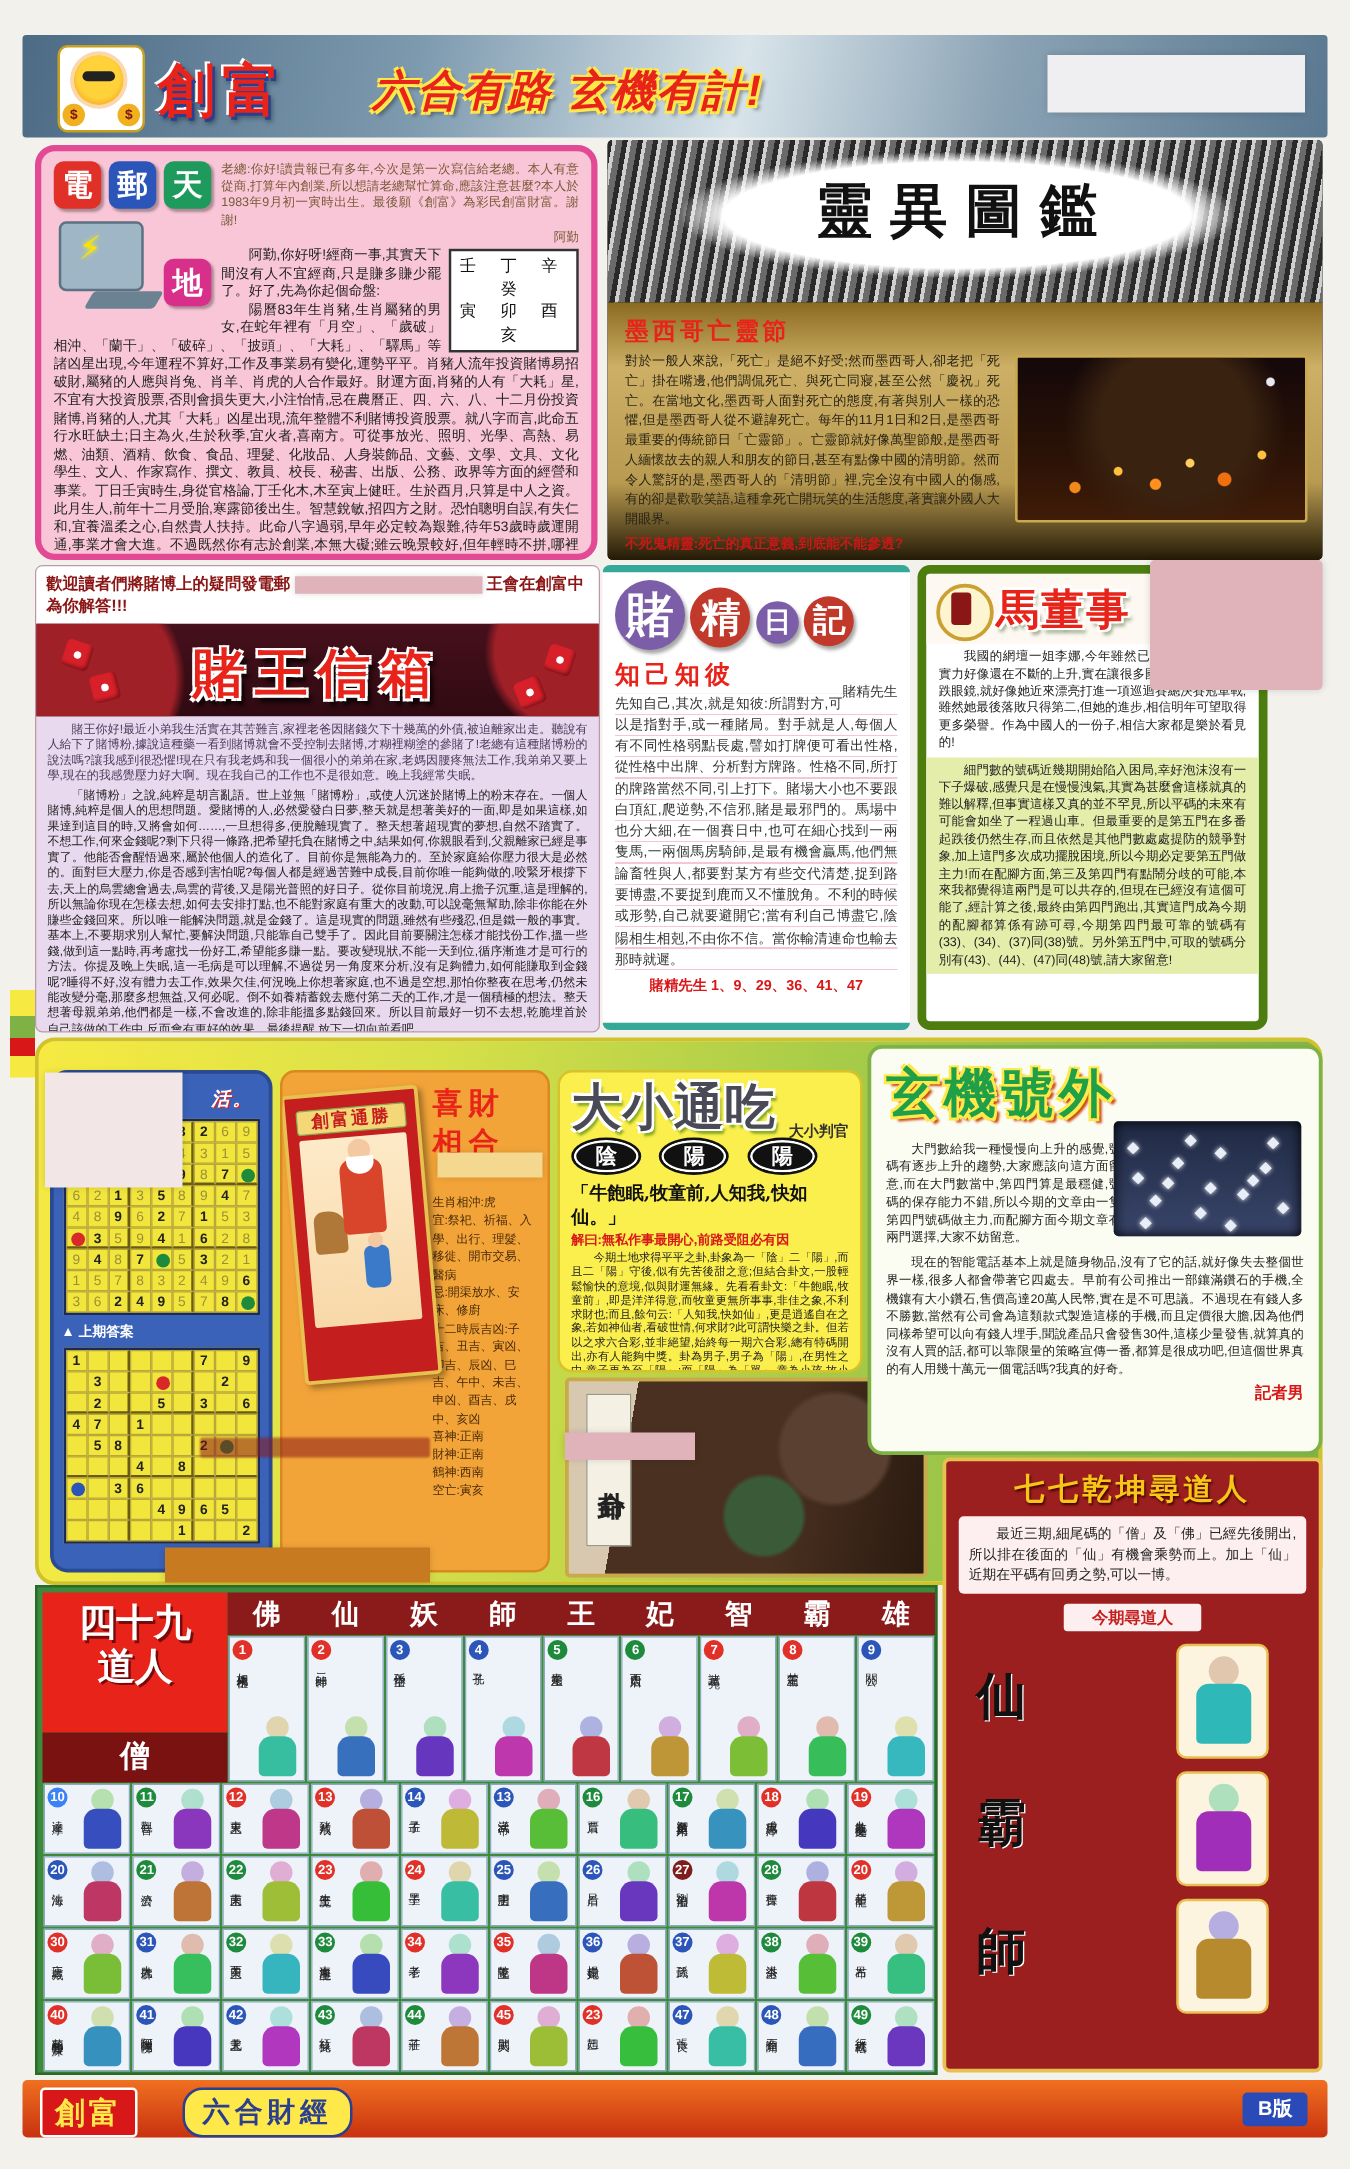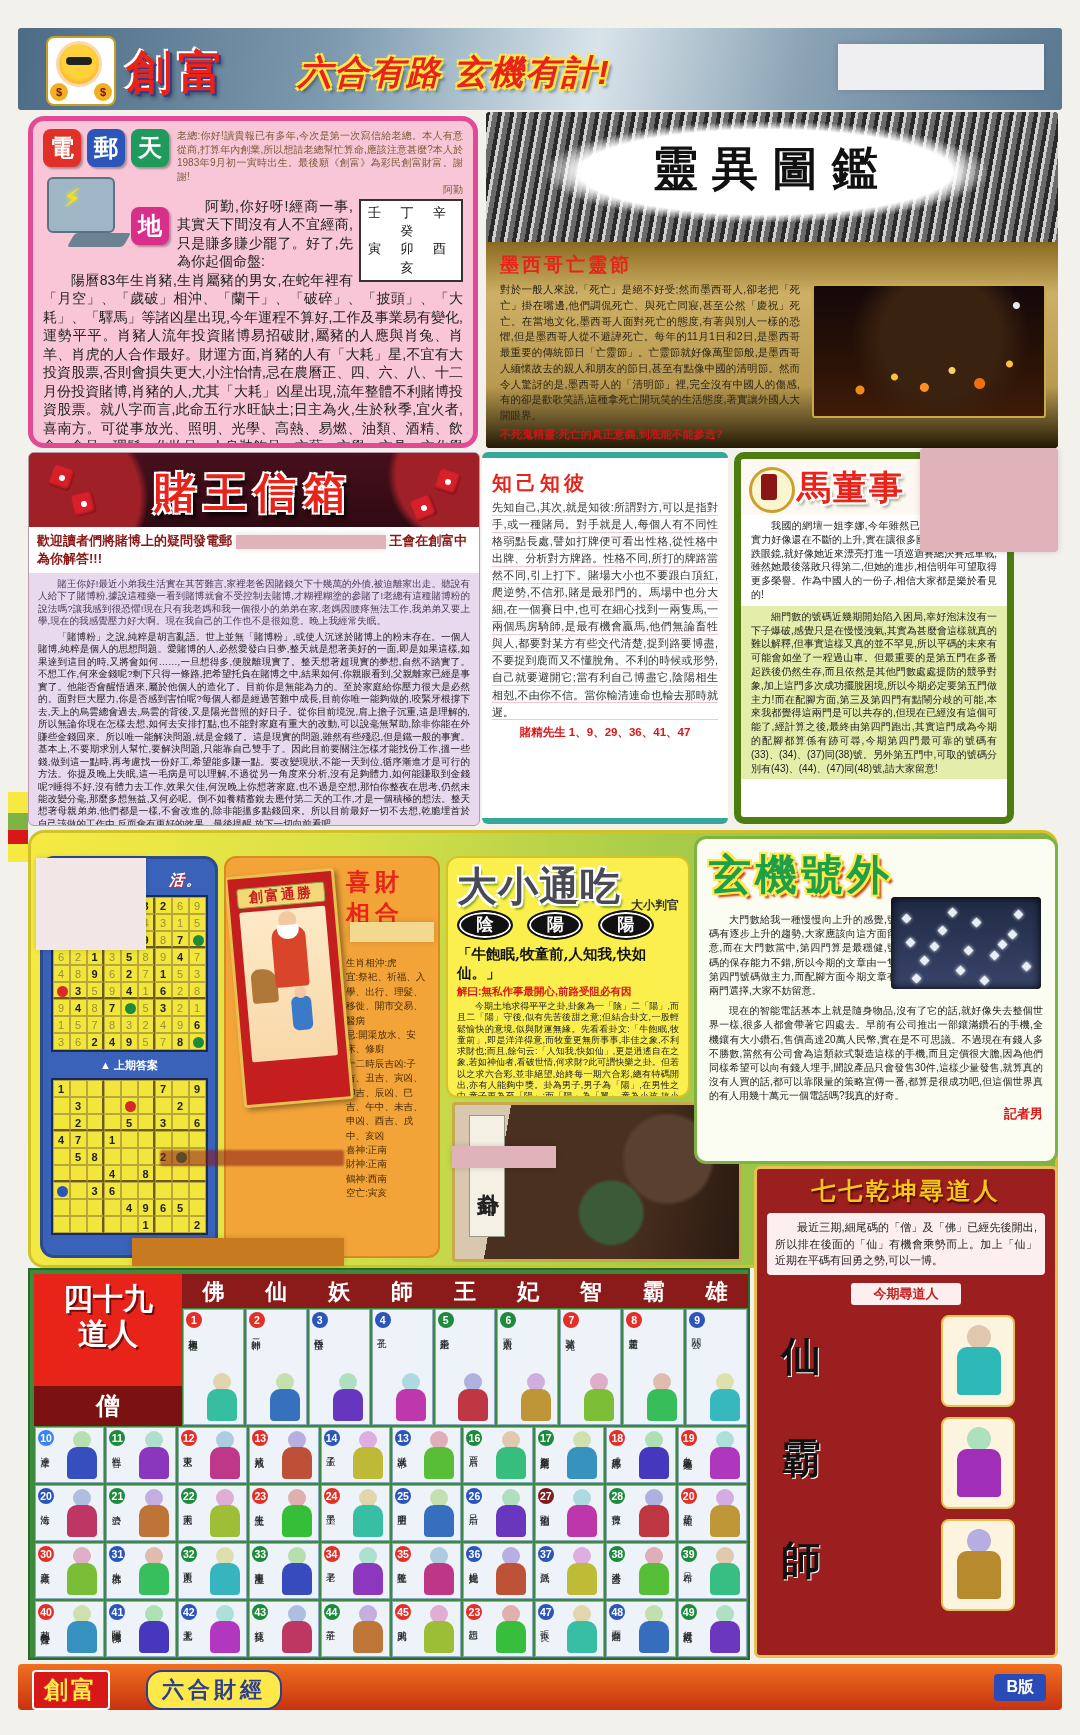--- a/index.html
+++ b/index.html
@@ -27,21 +27,21 @@
   .redact.tan{background:#c87a20;}
   
   #emailPanel{left:28px;top:116px;width:450px;height:332px;background:#f8c6d6;border:5px solid #e34a96;
      border-radius:16px;padding:8px 10px;box-sizing:border-box;overflow:hidden;}
   #emailIcons{float:left;width:128px;height:132px;position:relative;margin-right:6px;}
   .eico{position:absolute;width:38px;height:38px;border-radius:8px;color:#fff;font-size:24px;font-weight:bold;
      text-align:center;line-height:38px;font-family:"DejaVu Serif",serif;box-shadow:2px 2px 2px rgba(0,0,0,.3);}
   #monitor{position:absolute;left:4px;top:48px;width:64px;height:52px;background:#9fb6c6;border:2px solid #5a7282;border-radius:6px;}
   #monitor::before{content:"⚡";position:absolute;left:14px;top:4px;font-size:26px;color:#ffe000;text-shadow:0 0 4px #ff0;}
   #kbd{position:absolute;left:28px;top:104px;width:56px;height:14px;background:#6a8292;border-radius:3px;transform:skewX(-30deg);}
-  .bodytext{font-size:14px;line-height:1.32;color:#222;}
+  .bodytext{font-size:11px;line-height:1.32;color:#222;}
   #emailLetter{color:#7a5a38;font-size:10px;line-height:1.35;}
   #emailSign{text-align:right;color:#7a5a38;font-size:10px;}
   #baziBox{float:right;width:92px;background:#fff;border:2px solid #333;margin:2px 0 2px 6px;padding:3px 4px;
      font-size:13px;line-height:1.4;text-align:center;color:#111;letter-spacing:8px;}
   
   #ghostPanel{left:486px;top:112px;width:572px;height:336px;background:#0d0d0d;border-radius:4px;overflow:hidden;}
   #ghostWaves{position:absolute;left:0;top:0;width:572px;height:130px;
      background:repeating-linear-gradient(100deg,#2a2a2a 0 4px,#cfcfcf 4px 7px,#6a6a6a 7px 12px);}
   #ghostBlob{position:absolute;left:60px;top:10px;width:440px;height:100px;background:radial-gradient(ellipse at center,#fff 60%,rgba(255,255,255,0) 72%);}
   #ghostTitle{position:absolute;left:0;top:26px;width:572px;text-align:center;font-size:46px;font-weight:bold;color:#111;
@@ -103,21 +103,21 @@
   #sudokuPanel{left:40px;top:856px;width:178px;height:402px;background:#3a62b8;border-radius:14px;
      border:3px solid #2a4a92;box-sizing:border-box;padding:6px;}
   #sudTitle{height:30px;color:#fff;font-weight:bold;font-size:15px;letter-spacing:2px;text-shadow:1px 1px 0 #d22;
      font-style:italic;line-height:30px;text-align:right;padding-right:6px;}
   .sgrid{width:153px;margin:0 auto;border:2px solid #1a2a5a;background:#f2e63c;
      display:grid;grid-template-columns:repeat(9,17px);grid-auto-rows:17px;}
   .scell{border:0.5px solid #b8a83a;font-size:11px;text-align:center;line-height:17px;color:#9a8f3a;position:relative;}
   .scell.b3r{border-right:2px solid #6a5c14;} .scell.b3b{border-bottom:2px solid #6a5c14;}
   .scell.bold{color:#222;font-weight:bold;}
   .sdot{position:absolute;left:3px;top:3px;width:11px;height:11px;border-radius:50%;}
-  #sudLabel{color:#fff;font-size:11px;font-weight:bold;text-align:center;margin:6px 0 5px;}
+  #sudLabel{color:#fff;font-size:11px;font-weight:bold;margin:6px 0 5px;}
   
   #almPanel{left:224px;top:856px;width:216px;height:402px;background:#f2a438;border-radius:12px;
      border:2px solid #d88a20;box-sizing:border-box;padding:8px;overflow:hidden;}
   #almCard{position:absolute;left:8px;top:14px;width:104px;height:226px;background:#c41e1e;border:3px solid #e8c050;
      border-radius:4px;transform:rotate(-5deg);box-shadow:3px 3px 5px rgba(0,0,0,.35);}
   #almCardTitle{margin:10px auto 4px;width:86px;background:#f4d878;color:#c41e1e;font-weight:bold;font-size:14px;
      text-align:center;border-radius:3px;border:1px solid #8a5;letter-spacing:2px;font-family:"DejaVu Serif",serif;}
   #almPic{margin:2px auto;width:86px;height:150px;background:linear-gradient(#fdeac8,#f8d8a8);border-radius:2px;position:relative;overflow:hidden;}
   #almPic .deity{position:absolute;left:30px;top:18px;width:34px;height:60px;background:#d8452a;border-radius:10px 10px 4px 4px;}
   #almPic .deity::before{content:"";position:absolute;left:8px;top:-16px;width:18px;height:18px;border-radius:50%;background:#f4c8a0;}
@@ -239,39 +239,46 @@
   <div id="ghostTitle">靈異圖鑑</div>
   <div id="ghostBody">
     <div id="ghostSub">墨西哥亡靈節</div>
     <div id="ghostText" class="jt">對於一般人來說,「死亡」是絕不好受;然而墨西哥人,卻老把「死亡」掛在嘴邊,他們調侃死亡、與死亡同寢,甚至公然「慶祝」死亡。在當地文化,墨西哥人面對死亡的態度,有著與別人一樣的恐懼,但是墨西哥人從不避諱死亡。每年的11月1日和2日,是墨西哥最重要的傳統節日「亡靈節」。亡靈節就好像萬聖節般,是墨西哥人緬懷故去的親人和朋友的節日,甚至有點像中國的清明節。然而令人驚訝的是,墨西哥人的「清明節」裡,完全沒有中國人的傷感,有的卻是歡歌笑語,這種拿死亡開玩笑的生活態度,著實讓外國人大開眼界。</div>
     <div id="ghostPhoto"></div>
     <div id="ghostTag">不死鬼精靈:死亡的真正意義,到底能不能參透?</div>
   </div>
 </div>
 
 <div class="abs" id="mailboxPanel">
+  <div id="mbIntro">
+    <span>歡迎讀者們將賭博上的疑問發電郵</span>
+    <span class="redact pink" style="display:inline-block;width:150px;height:14px;vertical-align:middle;"></span>
+    <span>王會在創富中為你解答!!!</span>
+  </div>
   <div id="mbBanner">
     <span class="die" style="left:22px;top:14px"></span>
     <span class="die" style="left:44px;top:40px;transform:rotate(-14deg)"></span>
     <span class="die" style="right:20px;top:18px"></span>
     <span class="die" style="right:44px;top:44px;transform:rotate(-22deg)"></span>
     <div id="mbTitle">賭王信箱</div>
   </div>
-  <div id="mbIntro">
-    <span>歡迎讀者們將賭博上的疑問發電郵</span>
-    <span class="redact pink" style="display:inline-block;width:150px;height:14px;vertical-align:middle;"></span>
-    <span>王會在創富中為你解答!!!</span>
-  </div>
   <div id="mbBody">
     <div class="jt" style="text-indent:2em;color:#4a3a5a;">賭王你好!最近小弟我生活實在其苦難言,家裡老爸因賭錢欠下十幾萬的外債,被迫離家出走。聽說有人給下了賭博粉,據說這種藥一看到賭博就會不受控制去賭博,才糊裡糊塗的參賭了!老總有這種賭博粉的說法嗎?讓我感到很恐懼!現在只有我老媽和我一個很小的弟弟在家,老媽因腰疼無法工作,我弟弟又要上學,現在的我感覺壓力好大啊。現在我自己的工作也不是很如意。晚上我經常失眠。</div>
     <div class="jt" style="text-indent:2em;margin-top:3px;">「賭博粉」之說,純粹是胡言亂語。世上並無「賭博粉」,或使人沉迷於賭博上的粉末存在。一個人賭博,純粹是個人的思想問題。愛賭博的人,必然愛發白日夢,整天就是想著美好的一面,即是如果這樣,如果達到這目的時,又將會如何……,一旦想得多,便脫離現實了。整天想著超現實的夢想,自然不踏實了。不想工作,何來金錢呢?剩下只得一條路,把希望托負在賭博之中,結果如何,你親眼看到,父親離家已經是事實了。他能否會醒悟過來,屬於他個人的造化了。目前你是無能為力的。至於家庭給你壓力很大是必然的。面對巨大壓力,你是否感到害怕呢?每個人都是經過苦難中成長,目前你唯一能夠做的,咬緊牙根撐下去,天上的烏雲總會過去,烏雲的背後,又是陽光普照的好日子。從你目前境況,肩上擔子沉重,這是理解的,所以無論你現在怎樣去想,如何去安排打點,也不能對家庭有重大的改動,可以說毫無幫助,除非你能在外賺些金錢回來。所以唯一能解決問題,就是金錢了。這是現實的問題,雖然有些殘忍,但是鐵一般的事實。基本上,不要期求別人幫忙,要解決問題,只能靠自己雙手了。因此目前要關注怎樣才能找份工作,搵一些錢,做到這一點時,再考慮找一份好工,希望能多賺一點。要改變現狀,不能一天到位,循序漸進才是可行的方法。你提及晚上失眠,這一毛病是可以理解,不過從另一角度來分析,沒有足夠體力,如何能賺取到金錢呢?睡得不好,沒有體力去工作,效果欠佳,何況晚上你想著家庭,也不過是空想,那怕你整夜在思考,仍然未能改變分毫,那麼多想無益,又何必呢。倒不如養精蓄銳去應付第二天的工作,才是一個積極的想法。整天想著母親弟弟,他們都是一樣,不會改進的,除非能搵多點錢回來。所以目前最好一切不去想,乾脆埋首於自己該做的工作中,反而會有更好的效果。最後提醒,放下一切向前看吧。</div>
   </div>
 </div>
 
 <div class="abs" id="diaryPanel">
+  <div>
+    <span class="dCir" style="width:56px;height:56px;font-size:38px;line-height:56px;background:#7b5ea7">賭</span>
+    <span class="dCir" style="width:48px;height:48px;font-size:32px;line-height:48px;background:#c0392b">精</span>
+    <span class="dCir" style="width:34px;height:34px;font-size:22px;line-height:34px;background:#7b5ea7">日</span>
+    <span class="dCir" style="width:40px;height:40px;font-size:26px;line-height:40px;background:#c0392b">記</span>
+    <span id="diaryByline">賭精先生</span>
+  </div>
   <div id="diaryHead">知己知彼</div>
   <div id="diaryBody" class="jt">先知自己,其次,就是知彼:所謂對方,可以是指對手,或一種賭局。對手就是人,每個人有不同性格弱點長處,譬如打牌便可看出性格,從性格中出牌、分析對方牌路。性格不同,所打的牌路當然不同,引上打下。賭場大小也不要跟白頂紅,爬逆勢,不信邪,賭是最邪門的。馬場中也分大細,在一個賽日中,也可在細心找到一兩隻馬,一兩個馬房騎師,是最有機會贏馬,他們無論畜牲與人,都要對某方有些交代清楚,捉到路要博盡,不要捉到鹿而又不懂脫角。不利的時候或形勢,自己就要避開它;當有利自己博盡它,陰陽相生相剋,不由你不信。當你輸清連命也輸去那時就遲。</div>
   <div id="diaryTip">賭精先生 1、9、29、36、41、47</div>
 </div>
 
 <div class="abs" id="maPanel">
   <div id="maHead">
     <div id="maBadge"></div>
     <div id="maTitle">馬董事</div>
   </div>

